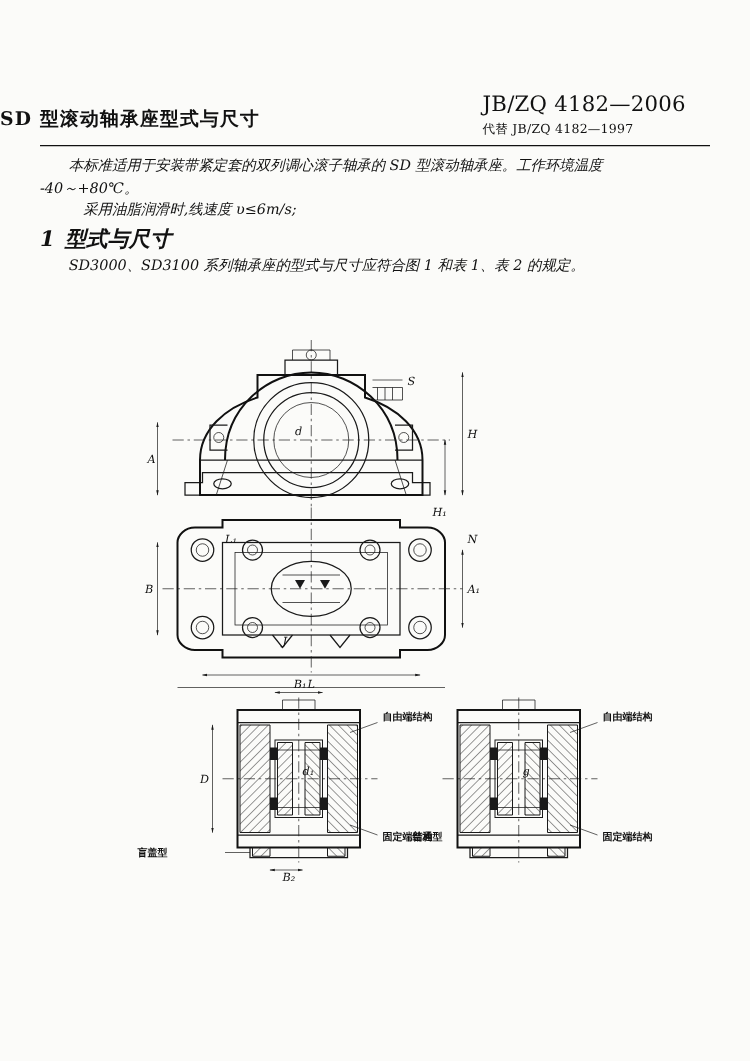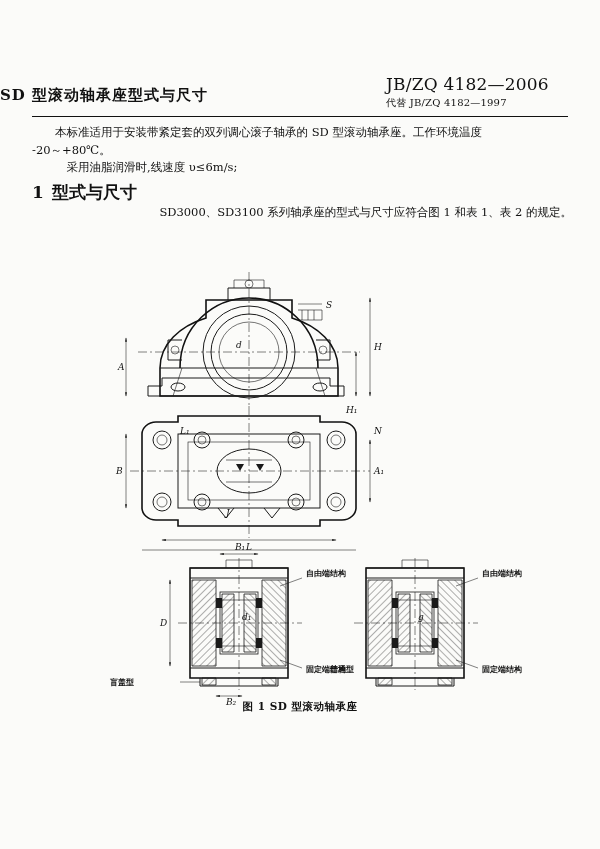--- a/index.html
+++ b/index.html
@@ -29,31 +29,31 @@
     font-weight:bold;font-size:15px;letter-spacing:1px;
   }
   .rule{
     position:absolute;left:32px;top:116px;width:536px;height:0;
     border-top:1.6px solid #111;
   }
   
   .body-text{
     position:absolute;left:32px;top:124px;width:540px;
     font-family:"DejaVu Serif","Liberation Serif",serif;
-    font-size:11.5px;line-height:16.5px;
+    font-size:11.5px;line-height:16.5px;font-style:italic;
   }
   .p{margin:0 0 1px 0;text-indent:2em;}
   .p.noindent{text-indent:0;}
   .sub{margin:0;text-indent:3em;}
   .sec-head{
     margin:8px 0 4px 0;text-indent:0;
     font-weight:bold;font-size:17px;
   }
   .sec-head .num{display:inline-block;width:20px;}
-  .sec-body{margin:2px 0 0 0;text-indent:2em;text-align:right;}
+  .sec-body{margin:2px 0 0 0;text-indent:2em;}
   
   .figure-wrap{
     position:absolute;left:30px;top:248px;width:540px;height:470px;
   }
   .fig-caption{
     position:absolute;left:0;top:700px;width:600px;text-align:center;
     font-family:"DejaVu Serif","Liberation Serif",serif;
     font-weight:bold;font-size:10.5px;letter-spacing:.5px;
   }
   svg{display:block;}
@@ -84,21 +84,21 @@
     <div class="line1">JB/ZQ 4182—2006</div>
     <div class="line2">代替 JB/ZQ 4182—1997</div>
   </div>
 
   <div class="doc-title">SD 型滚动轴承座型式与尺寸</div>
 
   <div class="rule"></div>
 
   <div class="body-text">
     <p class="p"><span>本标准适用于安装带紧定套的双列调心滚子轴承的 SD 型滚动轴承座。工作环境温度</span></p>
-    <p class="p noindent">-20～+80℃。</p>
+    <p class="p noindent">-40～+80℃。</p>
     <p class="sub">采用油脂润滑时,线速度 υ≤6m/s;</p>
 
     <p class="sec-head">
       <span class="num">1</span><span>型式与尺寸</span>
     </p>
     <p class="sec-body">SD3000、SD3100 系列轴承座的型式与尺寸应符合图 1 和表 1、表 2 的规定。</p>
   </div>
 
   <div class="figure-wrap">
     <svg width="540" height="470" viewBox="0 0 540 470">
@@ -288,15 +288,14 @@
 
       <text class="lbl-cn" x="276" y="328">自由端结构</text>
       <text class="lbl-cn" x="276" y="424">固定端结构</text>
       <text class="lbl-cn" x="452" y="328">自由端结构</text>
       <text class="lbl-cn" x="452" y="424">固定端结构</text>
       <text class="lbl-cn" x="104" y="437" text-anchor="end">盲盖型</text>
       <text class="lbl-cn" x="300" y="424">普通型</text>
     </svg>
   </div>
 
-  <div class="fig-caption">图 1  SD 型滚动轴承座</div>
 
 </div>
 
 </body></html>

